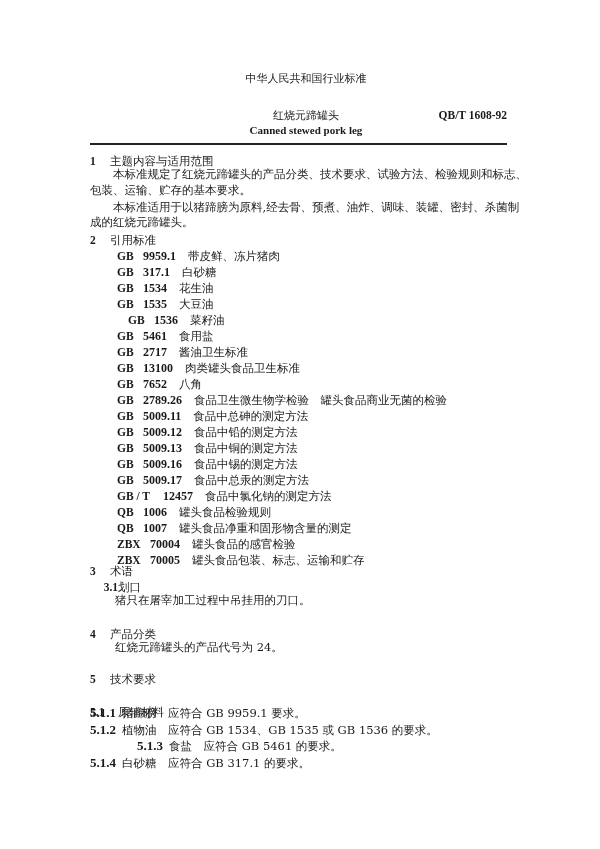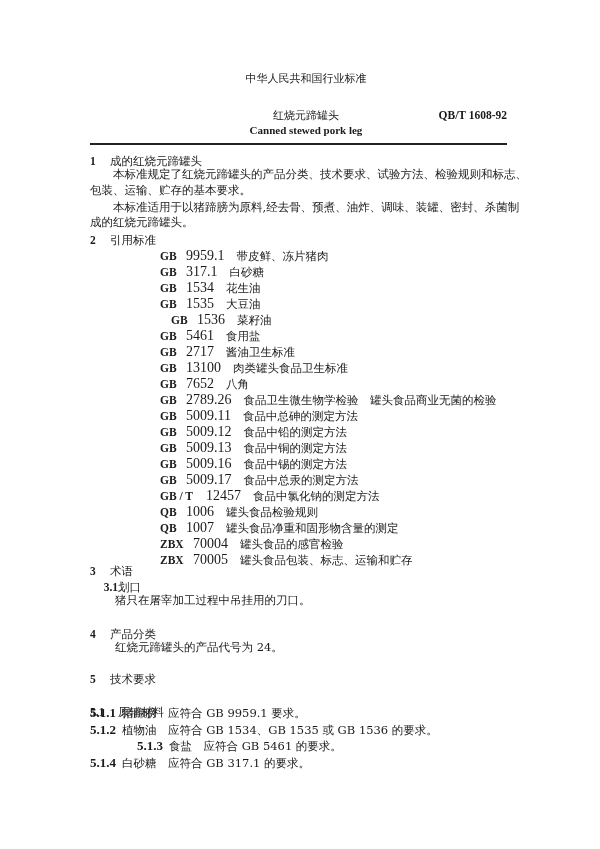--- a/index.html
+++ b/index.html
@@ -3,39 +3,39 @@
 <meta charset="utf-8">
 <style>
   html, body { margin:0; padding:0; background:#ffffff; }
   body { width:600px; height:849px; position:relative; overflow:hidden;
          font-family:"DejaVu Serif","Liberation Serif",serif; color:#1a1a1a; }
   .abs { position:absolute; white-space:nowrap; line-height:1; }
   .cn  { font-size:11.5px; }
   .num { font-family:"Liberation Serif",serif; font-weight:bold; font-size:11.5px; }
   .title-main { font-size:11px; left:16px; width:580px; text-align:center; }
   .rule { position:absolute; left:90px; width:417px; top:143px; height:1.5px; background:#222; }
-  .ref .code { display:inline-block; width:26px; font-family:"Liberation Serif",serif; font-weight:bold; font-size:11.5px;margin-left:43px; }
-  .ref .no   { font-family:"Liberation Serif",serif; font-weight:normal; font-size:14px; margin-right:12px; }
+  .ref .code { display:inline-block; width:26px; font-family:"Liberation Serif",serif; font-weight:bold; font-size:11.5px; }
+  .ref .no   { font-family:"Liberation Serif",serif; font-weight:bold; font-size:12px; margin-right:12px; }
   .ref .ttl  { font-size:11.5px; }
   .sec .n { font-family:"Liberation Serif",serif; font-weight:bold; font-size:11.5px; display:inline-block; }
   .sec .t { font-size:11.5px; }
   .req .n { display:inline-block; width:32px; font-family:"Liberation Serif",serif; font-weight:bold; font-size:13px; }
   .req .t { font-size:11.5px; }
 </style>
 </head>
 <body>
 
 <div class="abs cn title-main" style="top:73px;">中华人民共和国行业标准</div>
 <div class="abs cn title-main" style="top:110px;">红烧元蹄罐头</div>
 <div class="abs num" style="top:110px; right:93px;">QB/T 1608-92</div>
 <div class="abs num title-main" style="top:125px;">Canned stewed pork leg</div>
 <div class="rule"></div>
 
 <div class="abs sec" style="top:152px; left:90px;">
-  <span class="n" style="width:20px;">1</span><span class="t">成的红烧元蹄罐头</span>
+  <span class="n" style="width:20px;">1</span><span class="t">主题内容与适用范围</span>
 </div>
 <div class="abs cn" style="top:169px; left:113px;">本标准规定了红烧元蹄罐头的产品分类、技术要求、试验方法、检验规则和标志、</div>
 <div class="abs cn" style="top:185px; left:90px;">包装、运输、贮存的基本要求。</div>
 <div class="abs cn" style="top:202px; left:113px;">本标准适用于以猪蹄膀为原料,经去骨、预煮、油炸、调味、装罐、密封、杀菌制</div>
 <div class="abs cn" style="top:217px; left:90px;">成的红烧元蹄罐头。</div>
 
 <div class="abs sec" style="top:231px; left:90px;">
   <span class="n" style="width:20px;">2</span><span class="t">引用标准</span>
 </div>
 

